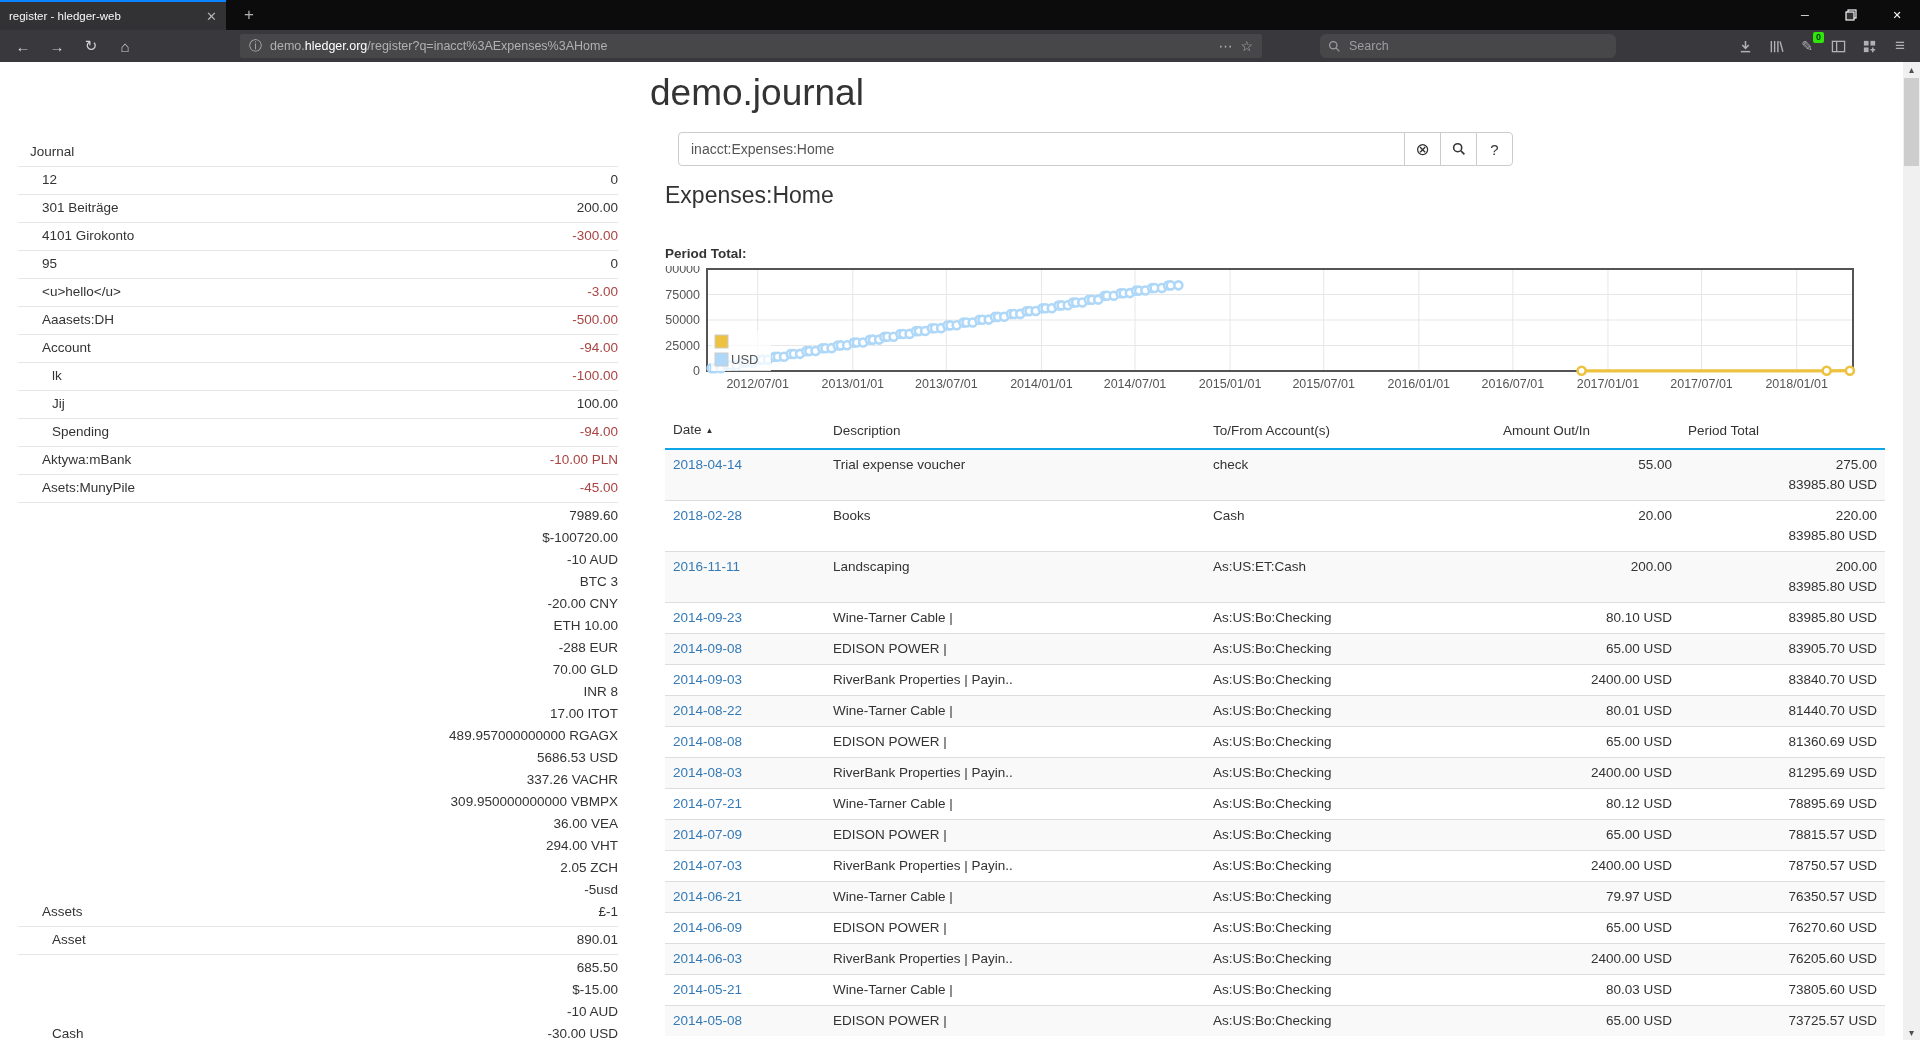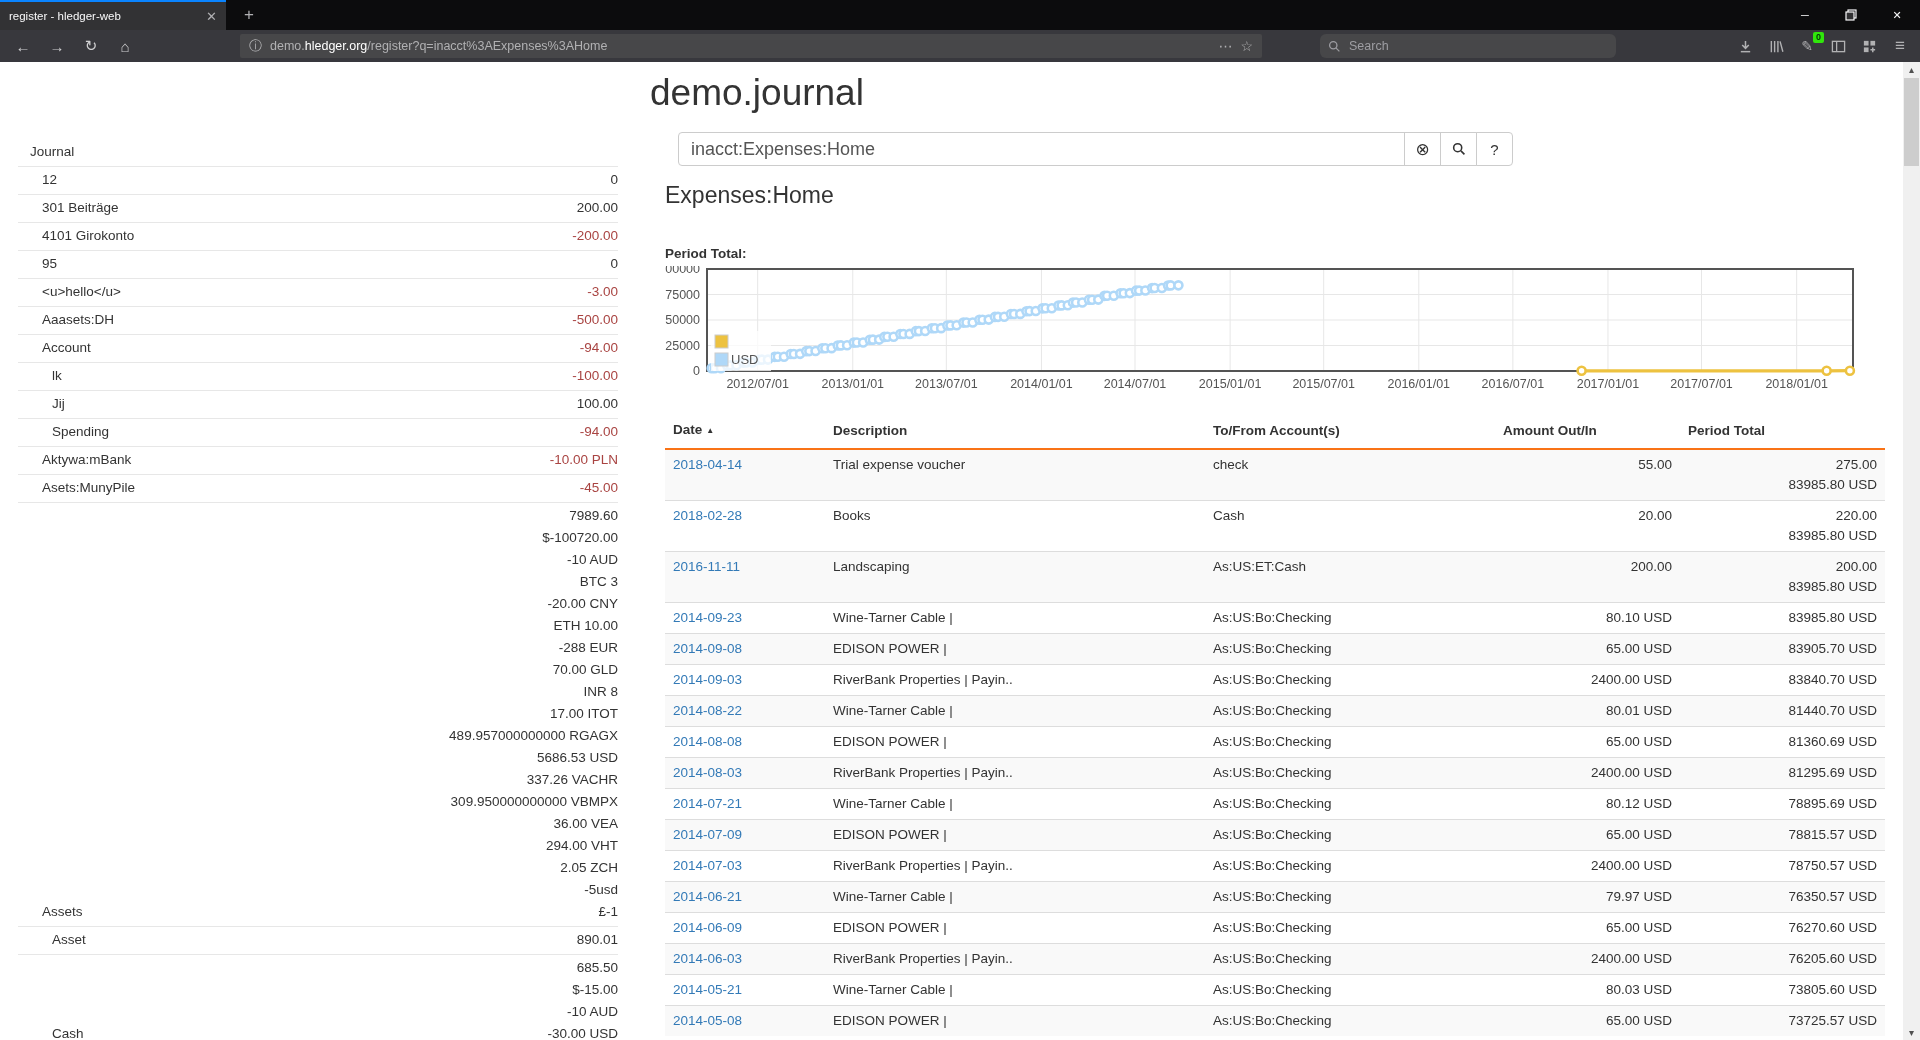--- a/index.html
+++ b/index.html
@@ -44,21 +44,21 @@
   }
 
   
   .page { position:absolute; top:62px; left:0; width:1920px; height:978px; background:#fff; overflow:hidden; }
 
   .page-title { position:absolute; left:650px; top:10px; margin:0; font-size:37px; font-weight:400; color:#333; }
 
   .search-form { position:absolute; left:678px; top:70px; display:flex; }
   .search-input {
     width:727px; height:34px; border:1px solid #ccc; border-radius:4px 0 0 4px;
-    padding:6px 12px; font-size:18px; color:#555; font-family:"Liberation Sans", sans-serif; outline:none;
+    padding:6px 12px; font-size:14px; color:#555; font-family:"Liberation Sans", sans-serif; outline:none;
   }
   .sbtn {
     width:37px; height:34px; border:1px solid #ccc; background:#fff; margin-left:-1px;
     font-size:15px; color:#333; display:flex; align-items:center; justify-content:center; padding:0;
     font-family:"Liberation Sans", sans-serif;
   }
   .sbtn:last-child { border-radius:0 4px 4px 0; }
 
   
   .sidebar { position:absolute; left:18px; top:76px; width:600px; font-size:13.5px; }
@@ -71,21 +71,21 @@
   .bal { color:#333; line-height:22px; }
   .bal.neg { color:#a94442; }
 
   
   .acct-heading { position:absolute; left:665px; top:120px; margin:0; font-size:23px; font-weight:400; color:#333; }
   .chart-label { position:absolute; left:665px; top:184px; font-size:13.5px; font-weight:bold; color:#333; }
   .chart-wrap { position:absolute; left:665px; top:204px; width:1192px; height:130px; }
 
   
   .register-table { position:absolute; left:665px; top:352px; width:1220px; border-collapse:collapse; font-size:13.5px; color:#333; }
-  .register-table th { text-align:left; padding:6px 8px; border-bottom:2px solid #f97316; font-weight:bold; line-height:20px; }
+  .register-table th { text-align:left; padding:6px 8px; border-bottom:2px solid #0ea5e9; font-weight:normal; line-height:20px; }
   .register-table td { padding:5px 8px; border-top:1px solid #ddd; vertical-align:top; line-height:20px; }
   .register-table tr.striped { background:#f9f9f9; }
   .al-right { text-align:right; }
   .date-link { color:#337ab7; text-decoration:none; }
   .sort-caret { font-size:8px; margin-left:4px; position:relative; top:-1px; }
 
   
   .scrollbar { position:absolute; right:0; top:0; width:17px; height:978px; background:#f0f0f0; }
   .sb-arrow { position:absolute; left:0; width:17px; height:15px; color:#505050; font-size:10px; text-align:center; line-height:15px; }
   .sb-arrow.up { top:0; }
@@ -196,21 +196,21 @@
         </div>
         <div class="acct-row d1">
           <span class="acct-name">301 Beiträge</span>
           <span class="acct-bals">
             <div class="bal">200.00</div>
           </span>
         </div>
         <div class="acct-row d1">
           <span class="acct-name">4101 Girokonto</span>
           <span class="acct-bals">
-            <div class="bal neg">-200.00</div>
+            <div class="bal neg">-300.00</div>
           </span>
         </div>
         <div class="acct-row d1">
           <span class="acct-name">95</span>
           <span class="acct-bals">
             <div class="bal">0</div>
           </span>
         </div>
         <div class="acct-row d1">
           <span class="acct-name">&lt;u&gt;hello&lt;/u&gt;</span>

